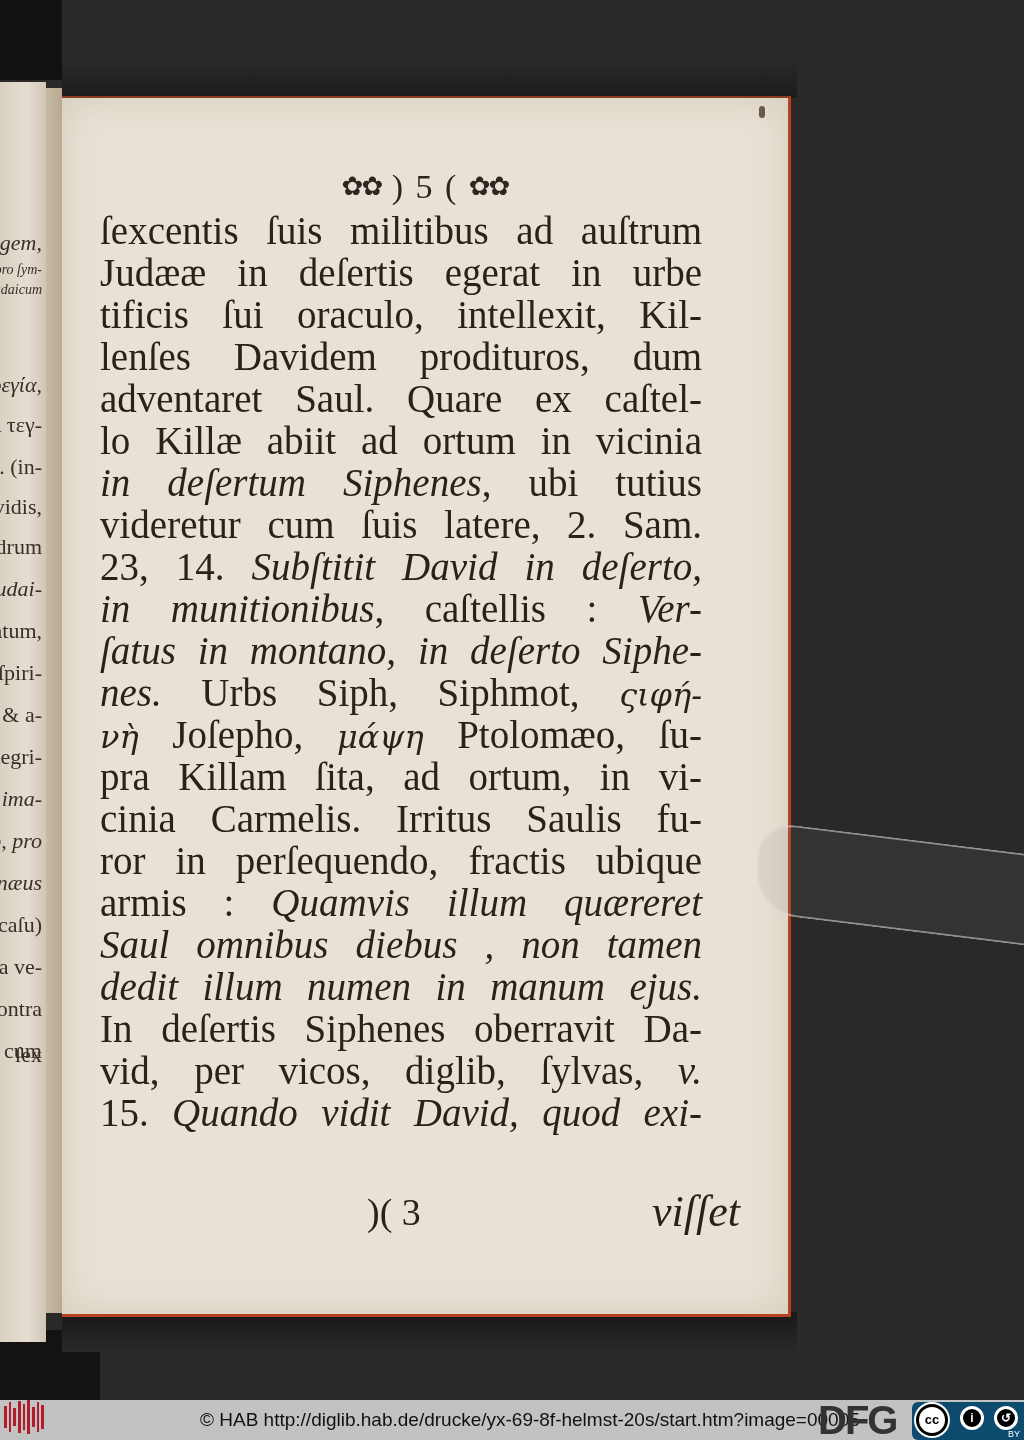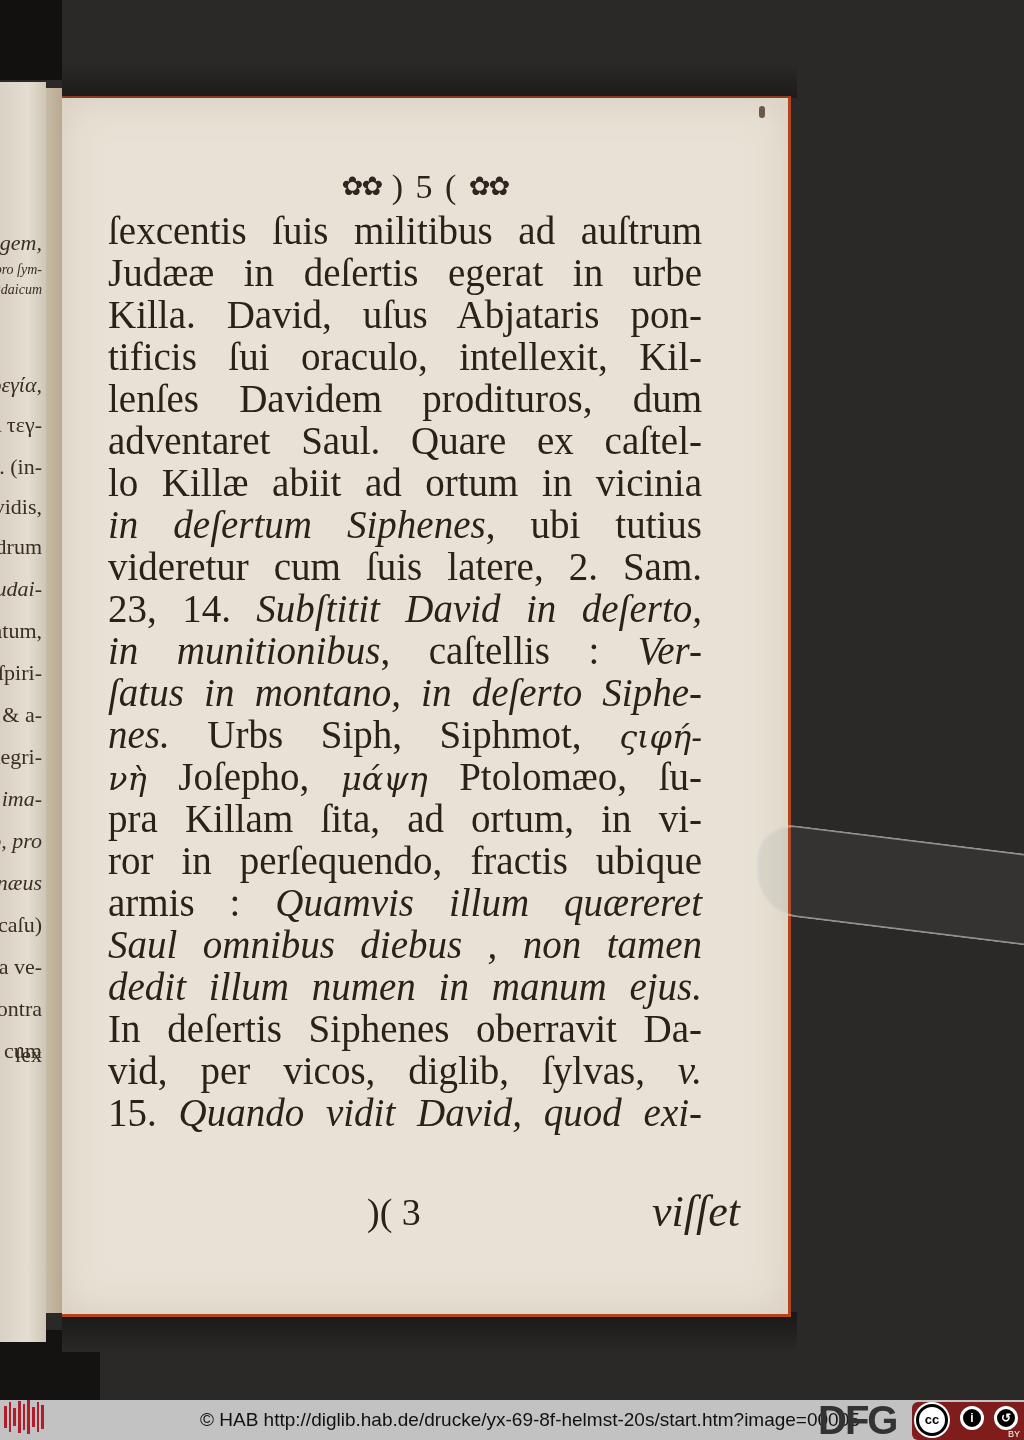--- a/index.html
+++ b/index.html
@@ -42,21 +42,21 @@
     .page-header {
       position:absolute; top:70px; left:0; width:100%; text-align:center;
       font-family:"Liberation Serif", serif; font-size:34px; color:#2c241c;
       letter-spacing:2px;
     }
     .ornament { display:inline-block; font-size:26px; vertical-align:3px; letter-spacing:-2px; color:#2e2620; }
     .body-text {
       position:absolute; left:38px; top:112px; width:602px;
       font-family:"Liberation Serif", serif; font-size:39px; line-height:42px; color:#2a211a;
     }
-    .line { display:block; white-space:nowrap; text-align:justify; text-align-last:justify; height:42px;margin-left:8px; }
+    .line { display:block; white-space:nowrap; text-align:justify; text-align-last:justify; height:42px; }
     .i { font-style:italic; }
     .greek { font-style:italic; font-family:"DejaVu Serif", serif; font-size:32px; }
     .signature {
       position:absolute; top:1092px; left:305px;
       font-family:"Liberation Serif", serif; font-size:38px; color:#2a211a;
     }
     .catchword {
       position:absolute; top:1088px; left:590px;
       font-family:"Liberation Serif", serif; font-style:italic; font-size:44px; color:#2a211a;
     }
@@ -81,21 +81,21 @@
     .copyright {
       position:absolute; left:200px; top:9px;
       font-family:"Liberation Sans", sans-serif; font-size:19px; color:#111;
       white-space:nowrap;
     }
     .dfg {
       position:absolute; left:818px; top:2px;
       font-family:"Liberation Sans", sans-serif; font-weight:bold; font-size:40px; color:#333; letter-spacing:-2px; line-height:36px;
     }
     .cc-badge {
-      position:absolute; left:912px; top:2px; width:112px; height:38px; background:#7f1d1d; border-radius:6px 0 0 6px;
+      position:absolute; left:912px; top:2px; width:112px; height:38px; background:#0c4a6e; border-radius:6px 0 0 6px;
     }
     .cc-icon { position:absolute; border:3px solid #fff; border-radius:50%; color:#fff;
       font-family:"Liberation Sans", sans-serif; font-weight:bold; text-align:center; background:#000; }
     .cc-main { left:4px; top:2px; width:26px; height:26px; font-size:13px; line-height:26px; background:#fff; color:#000; border-color:#000; box-shadow:0 0 0 2px #fff; }
     .cc-by { left:48px; top:4px; width:18px; height:18px; font-size:12px; line-height:18px; }
     .cc-sa { left:82px; top:4px; width:18px; height:18px; font-size:12px; line-height:18px; }
     .cc-lbl { position:absolute; top:27px; color:#fff; font-family:"Liberation Sans", sans-serif; font-size:9px;margin-left:46px; }
   </style>
 </head>
 <body>
@@ -133,33 +133,33 @@
 <div class="page">
   <div class="stain"></div>
   <div class="page-header">
     <span class="ornament">✿✿</span>
     <span>) 5 (</span>
     <span class="ornament">✿✿</span>
   </div>
   <div class="body-text" id="body-text">
       <span class="line"><span>ſexcentis ſuis militibus ad auſtrum</span></span>
       <span class="line"><span>Judææ in deſertis egerat in urbe</span></span>
-      <span class="line"><span>Killa.   David, uſus Abjataris pon-</span></span>
       <span class="line"><span>tificis ſui oraculo, intellexit, Kil-</span></span>
       <span class="line"><span>lenſes Davidem prodituros, dum</span></span>
       <span class="line"><span>adventaret Saul.   Quare ex caſtel-</span></span>
       <span class="line"><span>lo Killæ abiit ad ortum in vicinia</span></span>
       <span class="line"><span class="i">in deſertum  Siphenes</span><span>, ubi tutius</span></span>
       <span class="line"><span>videretur cum ſuis latere, 2. Sam.</span></span>
       <span class="line"><span>23, 14.  </span><span class="i">Subſtitit David in deſerto,</span></span>
       <span class="line"><span class="i">in munitionibus</span><span>, caſtellis : </span><span class="i">Ver-</span></span>
       <span class="line"><span class="i">ſatus in montano, in deſerto Siphe-</span></span>
       <span class="line"><span class="i">nes.</span><span>   Urbs Siph, Siphmot, </span><span class="greek">ςιφή-</span></span>
       <span class="line"><span class="greek">νὴ</span><span> Joſepho, </span><span class="greek">μάψη</span><span> Ptolomæo, ſu-</span></span>
       <span class="line"><span>pra Killam ſita, ad ortum, in vi-</span></span>
+      <span class="line"><span>cinia Carmelis.   Irritus Saulis fu-</span></span>
       <span class="line"><span>ror in perſequendo, fractis ubique</span></span>
       <span class="line"><span>armis :   </span><span class="i">Quamvis illum quæreret</span></span>
       <span class="line"><span class="i">Saul omnibus diebus ,  non tamen</span></span>
       <span class="line"><span class="i">dedit illum numen in manum ejus.</span></span>
       <span class="line"><span>In deſertis Siphenes oberravit Da-</span></span>
       <span class="line"><span>vid, per vicos, diglib, ſylvas, </span><span class="i">v.</span></span>
       <span class="line"><span>15.  </span><span class="i">Quando vidit David, quod exi-</span></span>
     </div>
   <div class="signature">)( 3</div>
   <div class="catchword">viſſet</div>

